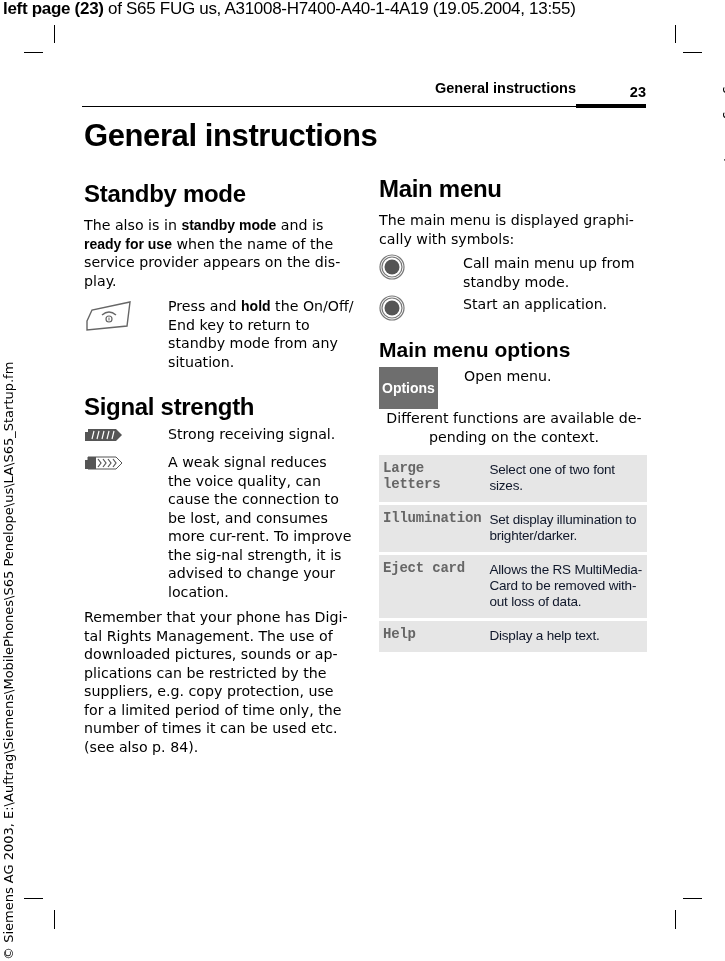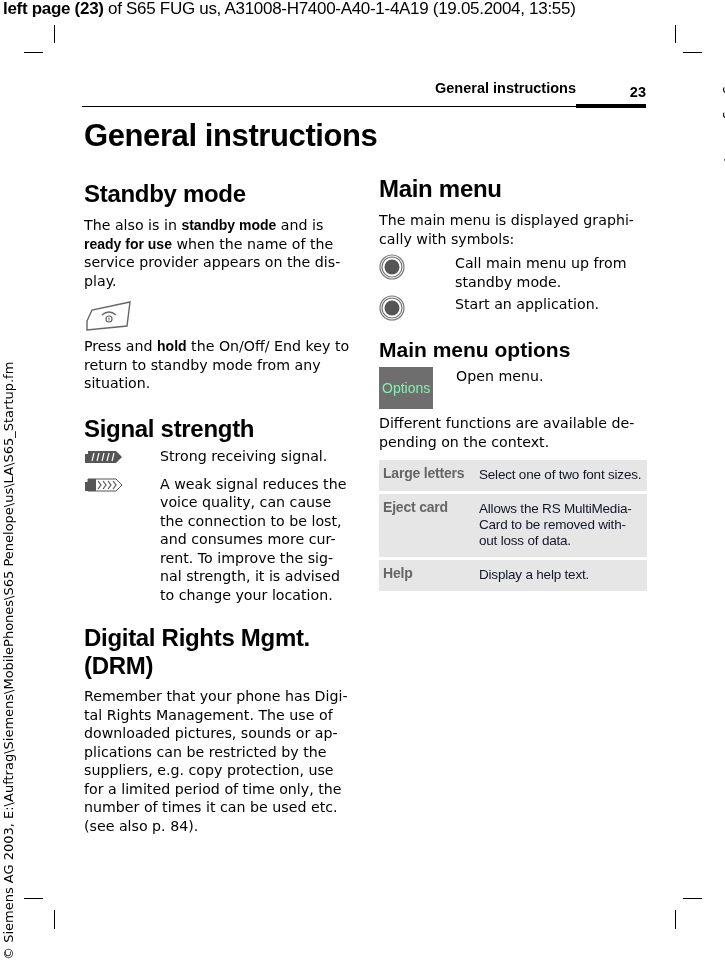--- a/index.html
+++ b/index.html
@@ -42,35 +42,35 @@
   h2 {
     font-family: "Liberation Sans", sans-serif; font-weight: bold; font-size: 24px;
     margin: 0; line-height: 28px; letter-spacing: -0.3px;
   }
   h3 {
     font-family: "Liberation Sans", sans-serif; font-weight: bold; font-size: 21px;
     margin: 0; line-height: 22px;
   }
   p { margin: 0; font-size: 14.2px; line-height: 18.5px; }
   .b { font-family: "Liberation Sans", sans-serif; font-weight: bold; font-size: 14px; }
-  .row { display: flex; margin-top: 6px; }
+  .row { display: flex; margin-top: 6px; gap: 8px; }
   .row .ic { width: 76px; flex: none; position: relative; }
   .row .tx { flex: 1; font-size: 14.2px; line-height: 18.5px; }
   .opt-badge {
-    display: inline-block; background: #6e6e6e; color: #86efac;
-    font-family: "Liberation Sans", sans-serif; font-weight: normal; font-size: 14px;
+    display: inline-block; background: #6e6e6e; color: #ffffff;
+    font-family: "Liberation Sans", sans-serif; font-weight: bold; font-size: 14px;
     padding: 12px 3px; line-height: 18px;
   }
   table.opts { border-collapse: separate; border-spacing: 0 3px; width: 268px; margin-top: 6px; }
   table.opts td {
     background: #e6e6e6; vertical-align: top; padding: 5px 4px 8px 4px;
     font-family: "Liberation Sans", sans-serif; font-size: 13.5px; line-height: 16px;
     letter-spacing: -0.2px;
   }
-  table.opts td.k { width: 88px; color: #666; font-weight: bold; font-size: 14px; }
+  table.opts td.k { width: 88px; color: #666; font-weight: bold; font-size: 14px; font-family: Liberation Mono, monospace; }
   table.opts td.v { color: #0f172a; padding-top: 7px; }
 </style>
 </head>
 <body>
 
 <div class="abs topline">
   <b>left page (23)</b><span> of S65 FUG us, A31008-H7400-A40-1-4A19 (19.05.2004, 13:55)</span>
 </div>
 
 <div class="crop" style="left:54px;top:25px;width:1px;height:18px;"></div>
@@ -91,21 +91,21 @@
   <div class="rule"></div>
   <div class="rule-thick"></div>
 </div>
 
 <div class="abs page-title">General instructions</div>
 
 <div class="col col-left">
   <h2>Standby mode</h2>
   <p style="margin-top:8px;"><span>The also is in </span><span class="b">standby mode</span><span> and is </span><span class="b">ready for use</span><span> when the name of the service provider appears on the dis-play.</span></p>
 
-  <div class="row" style="margin-top:7px;flex-direction:column;">
+  <div class="row" style="margin-top:7px;">
     <div class="ic">
       <svg width="48" height="36" viewBox="0 0 48 36">
         <path d="M3 24 L8 13 L46 5 L43 29 L3 33 Z" fill="none" stroke="#666" stroke-width="1.4"></path>
         <path d="M18 18 q7 -6 14 0" fill="none" stroke="#666" stroke-width="1.4"></path>
         <circle cx="25" cy="22" r="3" fill="none" stroke="#666" stroke-width="1.2"></circle>
         <line x1="25" y1="20.5" x2="25" y2="23.5" stroke="#666" stroke-width="1"></line>
       </svg>
     </div>
     <div class="tx"><span>Press and </span><span class="b">hold</span><span> the On/Off/ End key to return to standby mode from any situation.</span></div>
   </div>
@@ -137,21 +137,20 @@
           <polyline points="14,4 17,8 14,12"></polyline>
             <polyline points="19,4 22,8 19,12"></polyline>
           <polyline points="24,4 27,8 24,12"></polyline>
             <polyline points="29,4 32,8 29,12"></polyline>
         </g>
       </svg>
     </div>
     <div class="tx">A weak signal reduces the voice quality, can cause the connection to be lost, and consumes more cur-rent. To improve the sig-nal strength, it is advised to change your location.</div>
   </div>
 
-  <h2 style="margin-top:20px;">Digital Rights Mgmt. (DRM)</h2>
   <p style="margin-top:7px;">Remember that your phone has Digi-tal Rights Management. The use of downloaded pictures, sounds or ap-plications can be restricted by the suppliers, e.g. copy protection, use for a limited period of time only, the number of times it can be used etc. (see also p. 84).</p>
 </div>
 
 <div class="col col-right">
   <h2>Main menu</h2>
   <p style="margin-top:8px;">The main menu is displayed graphi-cally with symbols:</p>
 
   <div class="row" style="margin-top:6px;">
     <div class="ic">
       <svg width="26" height="26" viewBox="0 0 26 26">
@@ -171,29 +170,33 @@
       </svg>
     </div>
     <div class="tx">Start an application.</div>
   </div>
 
   <h3 style="margin-top:14px;">Main menu options</h3>
   <div class="row" style="margin-top:6px;">
     <div class="ic" style="width:77px;"><span class="opt-badge">Options</span></div>
     <div class="tx">Open menu.</div>
   </div>
-  <p style="margin-top:5px;">Different functions are available de-pending on the context.</p>
+  <p style="text-align:center;">Different functions are available de-pending on the context.</p>
 
   <table class="opts">
     <tbody>
         <tr>
       <td class="k">Large letters</td>
       <td class="v">Select one of two font sizes.</td>
     </tr>
     <tr>
+      <td class="k">Illumination</td>
+      <td class="v">Set display illumination to brighter/darker.</td>
+    </tr>
+    <tr>
       <td class="k">Eject card</td>
       <td class="v">Allows the RS MultiMedia-Card to be removed with-out loss of data.</td>
     </tr>
     <tr>
       <td class="k">Help</td>
       <td class="v">Display a help text.</td>
     </tr>
   </tbody>
     </table>
 </div>

